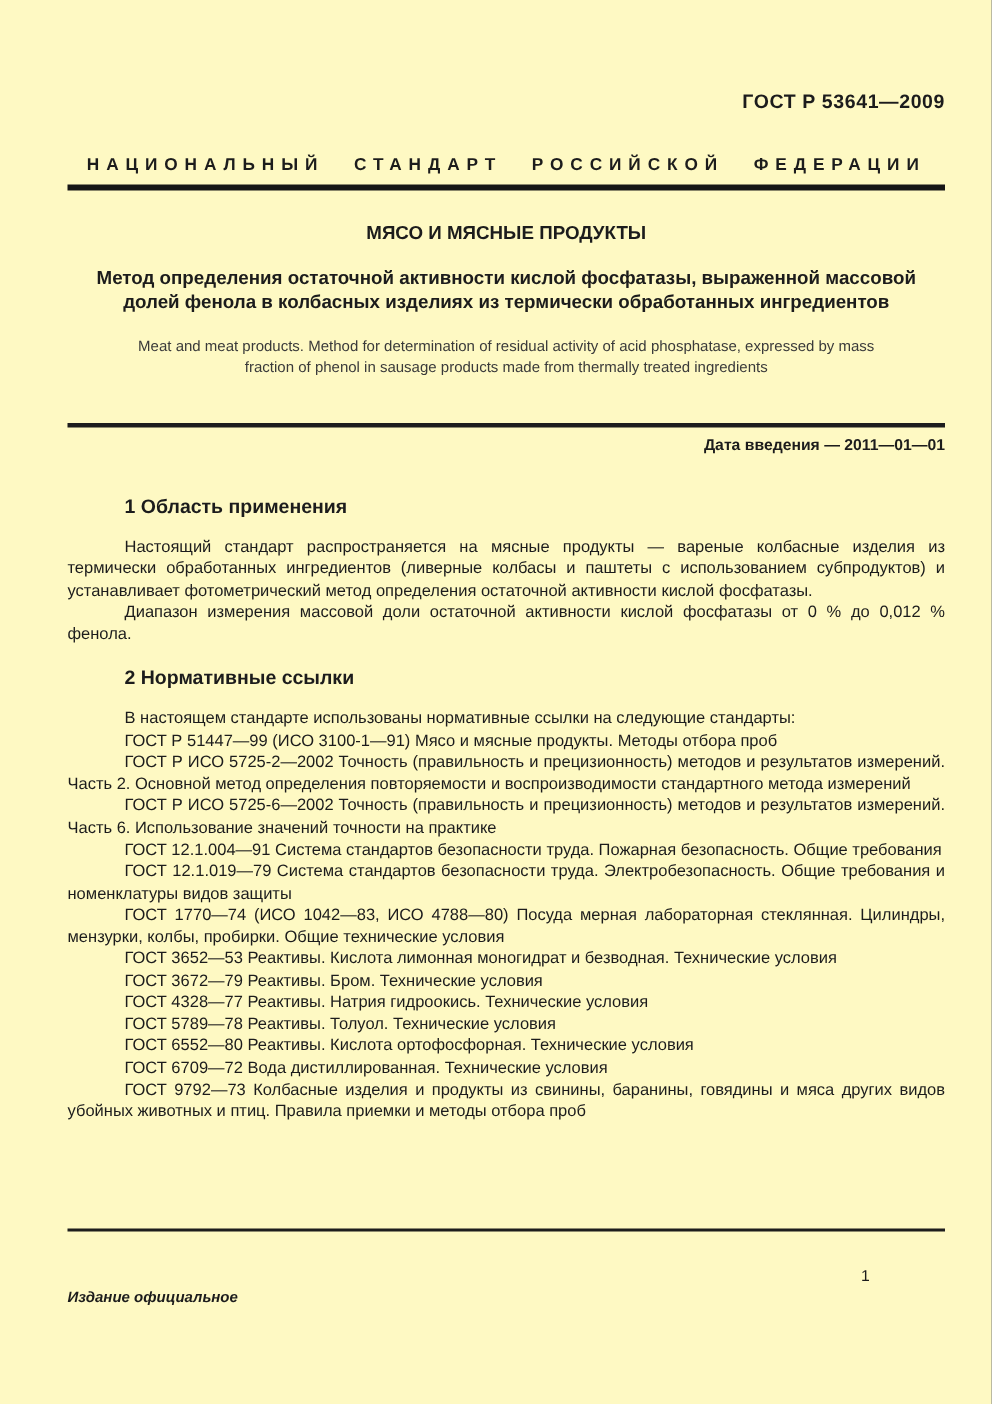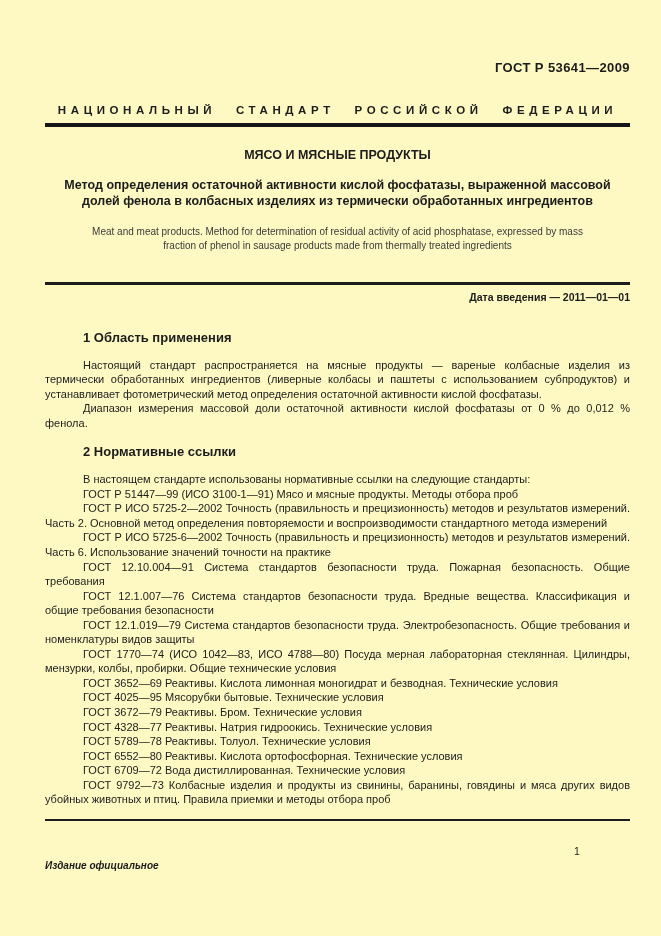--- a/index.html
+++ b/index.html
@@ -141,26 +141,24 @@
       <p>Диапазон измерения массовой доли остаточной активности кислой фосфатазы от 0 % до 0,012 % фенола.</p>
     </div>
 
     <h2 class="section-heading heading-2">2 Нормативные ссылки</h2>
 
     <div class="body-text" style="margin-top:0">
       <p>В настоящем стандарте использованы нормативные ссылки на следующие стандарты:</p>
       <p>ГОСТ Р 51447—99 (ИСО 3100-1—91) Мясо и мясные продукты. Методы отбора проб</p>
       <p>ГОСТ Р ИСО 5725-2—2002 Точность (правильность и прецизионность) методов и результатов измерений. Часть 2. Основной метод определения повторяемости и воспроизводимости стандартного метода измерений</p>
       <p>ГОСТ Р ИСО 5725-6—2002 Точность (правильность и прецизионность) методов и результатов измерений. Часть 6. Использование значений точности на практике</p>
-      <p>ГОСТ 12.10.004—91 Система стандартов безопасности труда. Пожарная безопасность. Общие требования</p>
-      <p>ГОСТ 12.1.007—76 Система стандартов безопасности труда. Вредные вещества. Классификация и общие требования безопасности</p>
+      <p>ГОСТ 12.1.004—91 Система стандартов безопасности труда. Пожарная безопасность. Общие требования</p>
       <p>ГОСТ 12.1.019—79 Система стандартов безопасности труда. Электробезопасность. Общие требования и номенклатуры видов защиты</p>
       <p>ГОСТ 1770—74 (ИСО 1042—83, ИСО 4788—80) Посуда мерная лабораторная стеклянная. Цилиндры, мензурки, колбы, пробирки. Общие технические условия</p>
-      <p>ГОСТ 3652—69 Реактивы. Кислота лимонная моногидрат и безводная. Технические условия</p>
-      <p>ГОСТ 4025—95 Мясорубки бытовые. Технические условия</p>
+      <p>ГОСТ 3652—53 Реактивы. Кислота лимонная моногидрат и безводная. Технические условия</p>
       <p>ГОСТ 3672—79 Реактивы. Бром. Технические условия</p>
       <p>ГОСТ 4328—77 Реактивы. Натрия гидроокись. Технические условия</p>
       <p>ГОСТ 5789—78 Реактивы. Толуол. Технические условия</p>
       <p>ГОСТ 6552—80 Реактивы. Кислота ортофосфорная. Технические условия</p>
       <p>ГОСТ 6709—72 Вода дистиллированная. Технические условия</p>
       <p>ГОСТ 9792—73 Колбасные изделия и продукты из свинины, баранины, говядины и мяса других видов убойных животных и птиц. Правила приемки и методы отбора проб</p>
     </div>
 
   </div>
 

